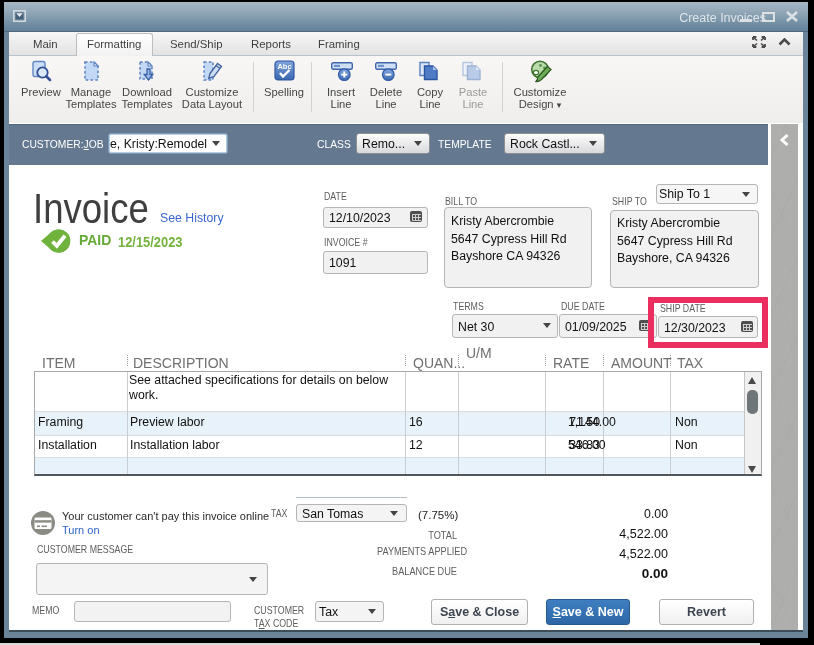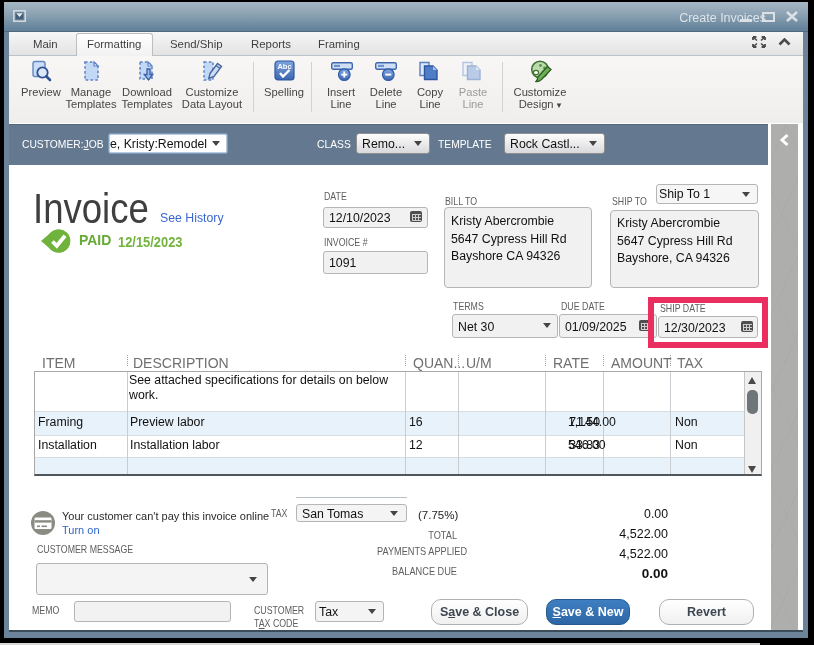--- a/index.html
+++ b/index.html
@@ -12,21 +12,21 @@
 .txt{position:absolute;font-size:12.3px;color:#111;white-space:nowrap}
 .hdot{position:absolute;width:1px;height:11px;border-left:1px dotted #9a9a9a}
 .arrow{position:absolute;width:0;height:0;border-left:4px solid transparent;border-right:4px solid transparent;border-top:5px solid #444}
 .field{position:absolute;background:#f1f1f1;border:1px solid #b5b5b5;border-radius:3px;box-sizing:border-box}
 .combo-sil{position:absolute;background:linear-gradient(#fdfdfd,#d9d9dd);border:1px solid #8f8f8f;border-radius:3px;box-sizing:border-box}
 .cal{position:absolute;width:12px;height:11px;background:#4f4f4f;border-radius:2px}
 .cal:before{content:"";position:absolute;left:2px;top:3px;width:9px;height:7px;background:
  repeating-linear-gradient(to right,#cfcfcf 0 1px,transparent 1px 3px),
  repeating-linear-gradient(to bottom,#cfcfcf 0 1px,transparent 1px 3px)}
 .vline{position:absolute;width:1px;background:#c9cdd2}
-.btn{position:absolute;background:linear-gradient(#ffffff,#f0f0f0);border:1px solid #b0b0b0;border-radius:10px;box-sizing:border-box;font-weight:bold;color:#3e4651;font-size:12.5px;text-align:center}
+.btn{position:absolute;background:linear-gradient(#ffffff,#f0f0f0);border:1px solid #b0b0b0;border-radius:3px;box-sizing:border-box;font-weight:bold;color:#3e4651;font-size:12.5px;text-align:center}
 .tool-lbl{position:absolute;font-size:11.2px;color:#454545;text-align:center;white-space:nowrap;transform:translateX(-50%)}
 .tabtxt{position:absolute;font-size:11.4px;color:#3f3f3f;white-space:nowrap}
 </style>
 </head>
 <body>
 
 <div class="abs" style="left:4px;top:2px;width:804px;height:636px;background:#6c8499"></div>
 <div class="abs" style="left:0;top:643px;width:760px;height:2px;background:#dcdcda"></div>
 
 <div class="abs" style="left:4px;top:2px;width:804px;height:30px;background:linear-gradient(#a6b7c4,#8aa1b2 45%,#6e8ba1 80%,#60809a);border-bottom:1px solid #54687c;box-sizing:border-box"></div>
@@ -218,21 +218,21 @@
 <div class="lbl" style="left:660px;top:302px">SHIP DATE</div>
 <div class="field" style="left:658px;top:316px;width:100px;height:22px"></div>
 <div class="txt" style="left:664px;top:321px">12/30/2023</div>
 <div class="cal" style="left:741px;top:321px"></div>
 
 <div class="abs" style="left:648px;top:297px;width:108px;height:39px;border:6px solid #ea2e60"></div>
 
 <div class="th" style="left:42px;top:355px">ITEM</div>
 <div class="th" style="left:133px;top:355px">DESCRIPTION</div>
 <div class="th" style="left:413px;top:355px">QUAN...</div>
-<div class="th" style="left:466px;top:355px">U/M</div>
+<div class="th" style="left:466px;top:345px">U/M</div>
 <div class="th" style="left:553px;top:355px">RATE</div>
 <div class="th" style="left:611px;top:355px">AMOUNT</div>
 <div class="th" style="left:677px;top:355px">TAX</div>
 
 <div class="hdot" style="left:127px;top:355px"></div>
 <div class="hdot" style="left:405px;top:355px"></div>
 <div class="hdot" style="left:458px;top:355px"></div>
 <div class="hdot" style="left:545px;top:355px"></div>
 <div class="hdot" style="left:603px;top:355px"></div>
 <div class="hdot" style="left:670px;top:355px"></div>

